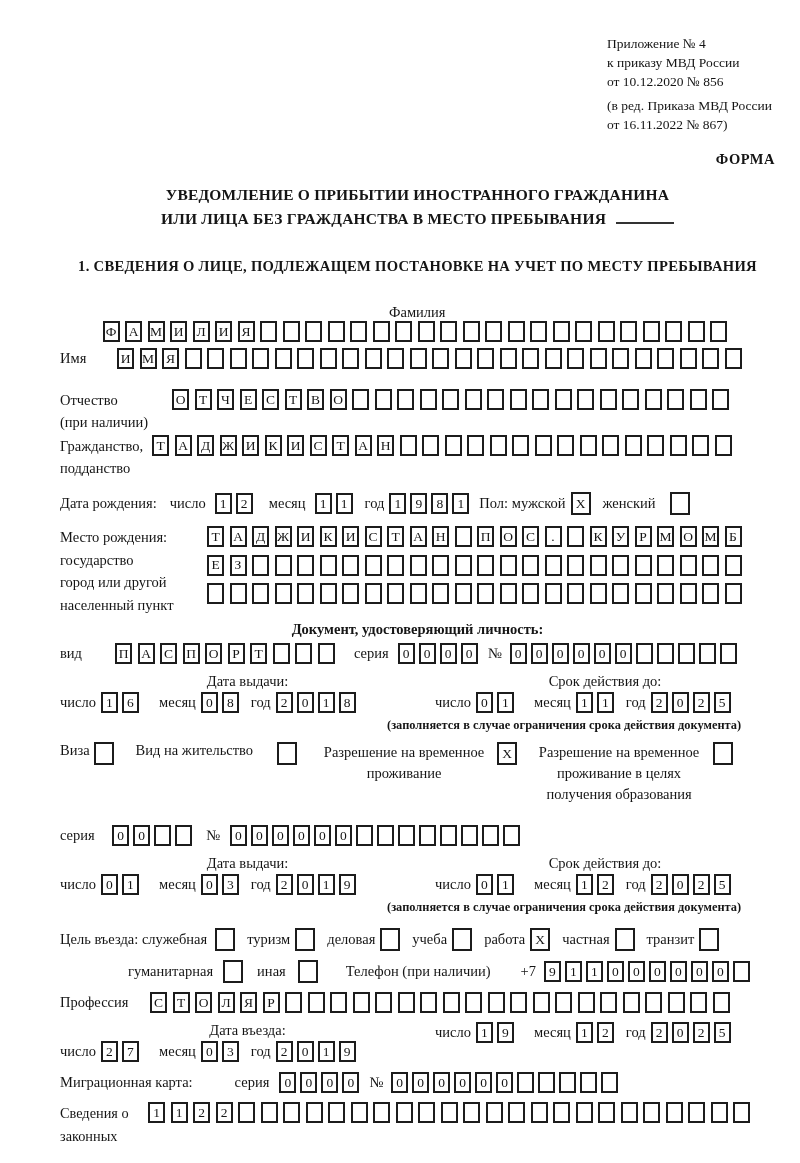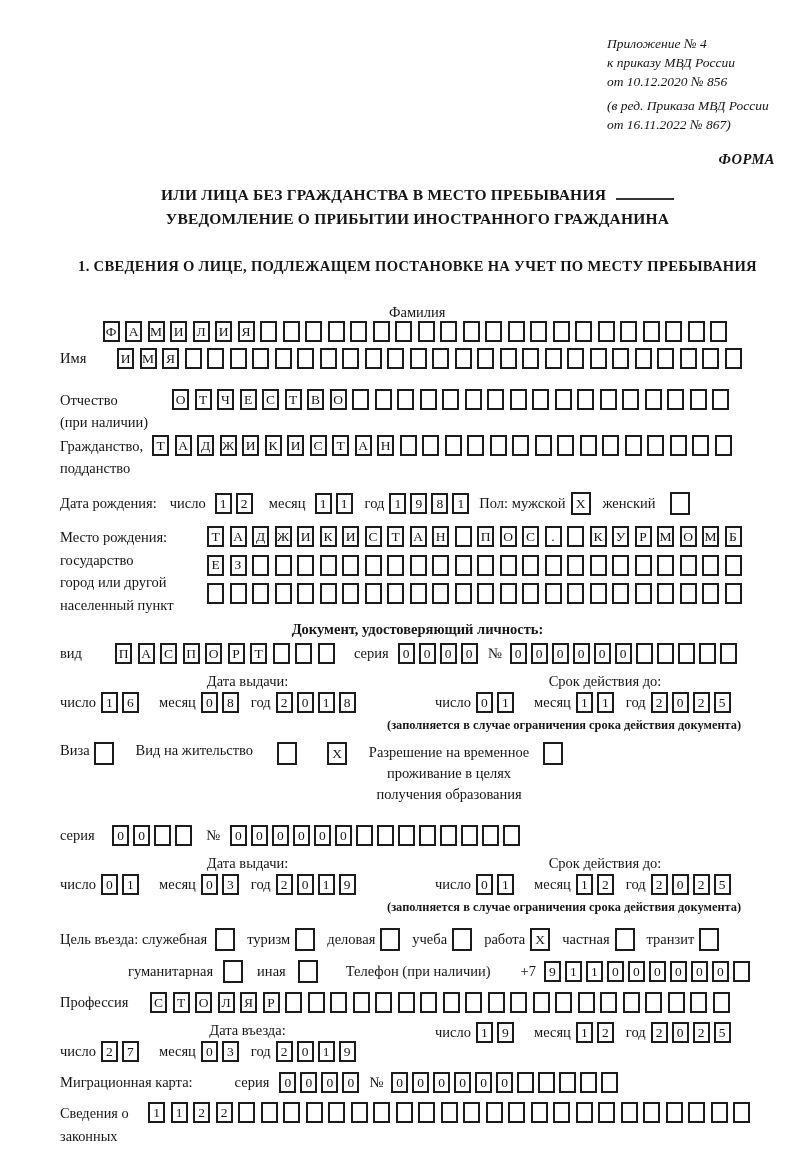--- a/index.html
+++ b/index.html
@@ -6,21 +6,21 @@
   html,body { background:#ffffff; }
   body {
     width:800px; height:1163px; overflow:hidden;
     color:#151515;
     font-family:"Liberation Serif","DejaVu Serif",serif;
     font-size:14.5px;
   }
   .page { padding:34px 25px 10px 60px; position:relative; }
 
   
-  .top-right { margin-left:auto; width:168px; font-size:13.5px; line-height:19px;font-style:italic; }
+  .top-right { margin-left:auto; width:168px; font-size:13.5px; line-height:19px; }
   .top-right .ed { margin-top:5px; }
   .forma { font-weight:bold; font-size:14.5px; text-align:right; margin-top:16px; letter-spacing:.5px; }
 
   
   .title { text-align:center; font-weight:bold; font-size:15.5px; line-height:24px; margin-top:14px; letter-spacing:.2px; }
   .blank-line { display:inline-block; width:58px; border-bottom:2.5px solid #333; vertical-align:baseline; margin-left:10px; }
 
   .section-heading { text-align:center; font-weight:bold; font-size:14.6px; margin-top:27px; letter-spacing:.3px; }
 
   
@@ -79,22 +79,22 @@
   <div class="top-right">
     <div>Приложение № 4</div>
     <div>к приказу МВД России</div>
     <div>от 10.12.2020 № 856</div>
     <div class="ed">(в ред. Приказа МВД России</div>
     <div>от 16.11.2022 № 867)</div>
     <div class="forma">ФОРМА</div>
   </div>
 
   <div class="title">
+    <div>УВЕДОМЛЕНИЕ О ПРИБЫТИИ ИНОСТРАННОГО ГРАЖДАНИНА</div>
     <div><span>ИЛИ ЛИЦА БЕЗ ГРАЖДАНСТВА В МЕСТО ПРЕБЫВАНИЯ</span><span class="blank-line"></span></div>
-    <div>УВЕДОМЛЕНИЕ О ПРИБЫТИИ ИНОСТРАННОГО ГРАЖДАНИНА</div>
   </div>
 
   <div class="section-heading">1. СВЕДЕНИЯ О ЛИЦЕ, ПОДЛЕЖАЩЕМ ПОСТАНОВКЕ НА УЧЕТ ПО МЕСТУ ПРЕБЫВАНИЯ</div>
 
   <div class="frow" style="margin-top:29px;flex-direction:column;">
     <span class="lbl" style="width:57px;">Фамилия</span>
     <span class="cells">
         <span class="cell">Ф</span>
         <span class="cell">А</span>
         <span class="cell">М</span>
@@ -442,20 +442,21 @@
           <span class="cell">&nbsp;</span>
         </span>
     </div>
     <div class="pitem" style="margin-left:22px;">
       <span>Вид на жительство</span>
       <span class="cells chk" style="margin-left:24px;">
           <span class="cell">&nbsp;</span>
         </span>
     </div>
     <div class="pitem" style="margin-left:22px;">
+      <span class="pctr pw1">Разрешение на временное проживание</span>
       <span class="cells chk" style="margin-left:8px;">
           <span class="cell">X</span>
         </span>
     </div>
     <div class="pitem" style="margin-left:16px;">
       <span class="pctr pw2">Разрешение на временное проживание в целях получения образования</span>
       <span class="cells chk" style="margin-left:8px;">
           <span class="cell">&nbsp;</span>
         </span>
     </div>

